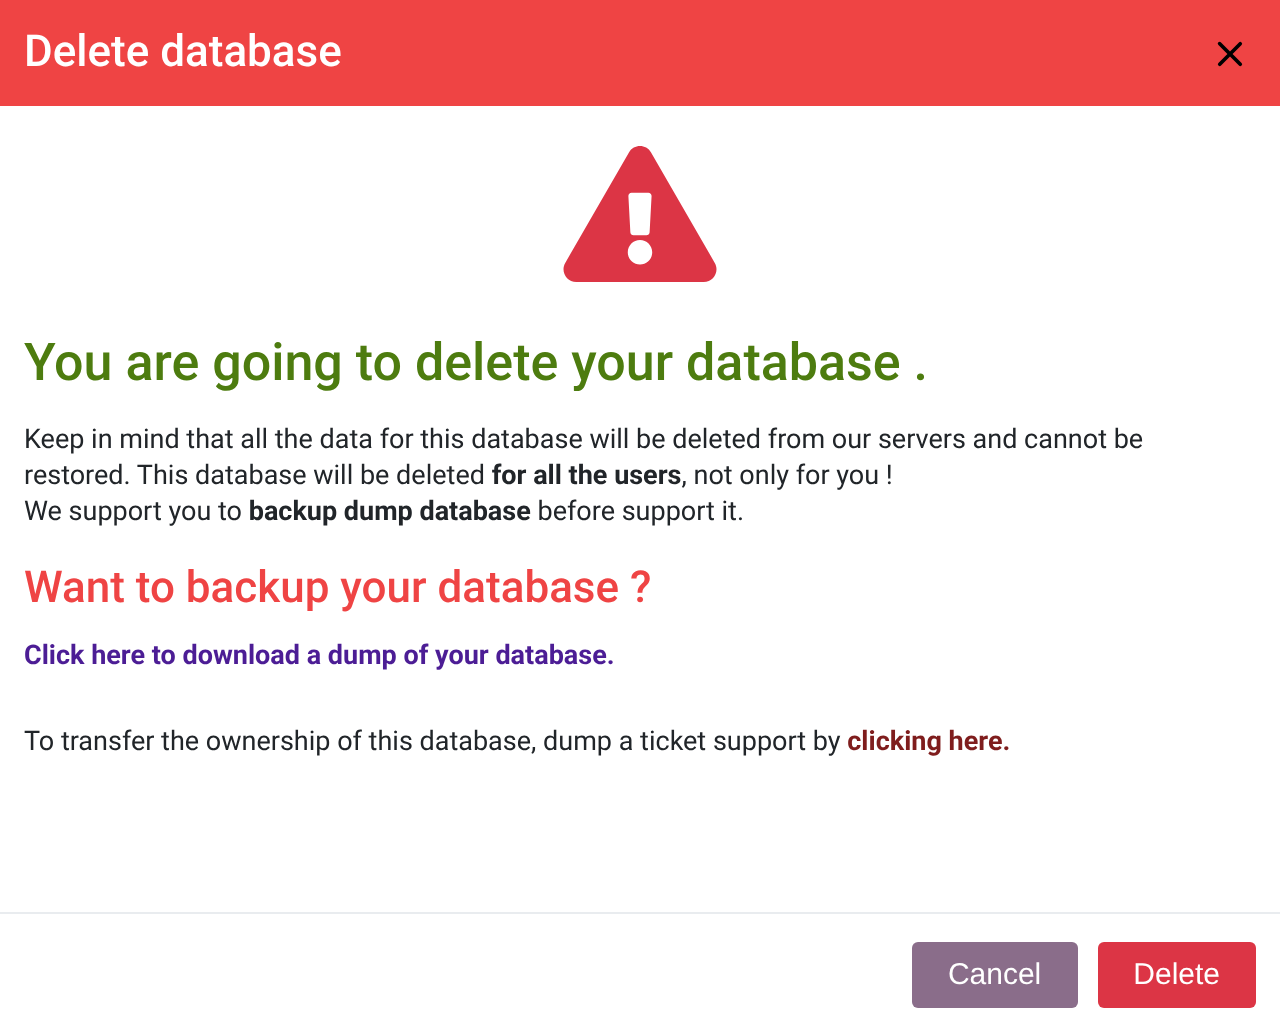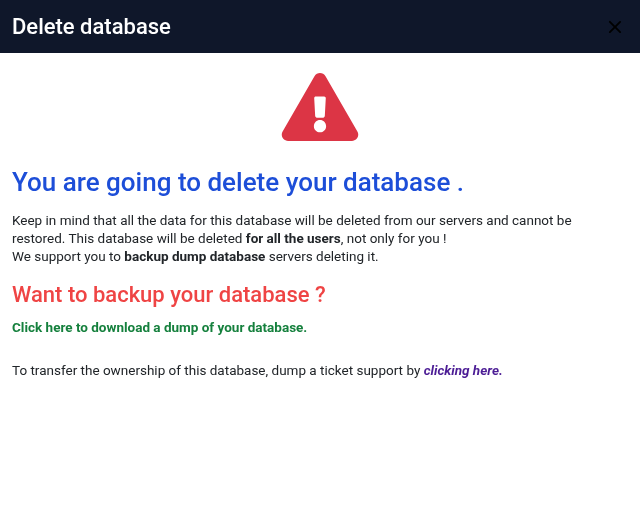--- a/index.html
+++ b/index.html
@@ -1,29 +1,29 @@
 <!DOCTYPE html>
 <html><head>
 <meta charset="utf-8">
 <style>
   * { box-sizing: border-box; margin: 0; padding: 0; }
   html, body { width: 640px; height: 518px; font-family: -apple-system, BlinkMacSystemFont, "Segoe UI", Roboto, "Helvetica Neue", Arial, sans-serif; background: #fff; color: #212529; }
   .modal { display: flex; flex-direction: column; width: 640px; height: 518px; }
-  .header { background: #0f172a; color: #fff; padding: 14px 14px 14px 12px; display: flex; align-items: center; justify-content: space-between; }
+  .header { background: #ef4444; color: #fff; padding: 14px 14px 14px 12px; display: flex; align-items: center; justify-content: space-between; }
   .header-title { font-size: 22px; font-weight: 500; }
   .close-btn { background: transparent; border: none; cursor: pointer; padding: 0; color: #000; line-height: 0; }
   .body { padding: 16px 12px; flex: 1 1 auto; overflow: auto; }
   .warn-wrap { display: flex; justify-content: center; margin: 4px 0 22px 0; }
   .warn-icon { color: #dc3545; }
-  h2.main-heading { font-size: 26px; font-weight: 500; margin-bottom: 14px; color: #1d4ed8; }
+  h2.main-heading { font-size: 26px; font-weight: 500; margin-bottom: 14px; color: #4d7c0f; }
   .para { font-size: 13.5px; line-height: 1.35; margin-bottom: 16px; color: #212529; }
   h3.sub-heading { font-size: 22px; font-weight: 500; margin-bottom: 10px; color: #ef4444; }
-  .backup-link { font-size: 13.5px; font-weight: 700; color: #15803d; text-decoration: none; display: inline-block; margin-bottom: 26px; cursor: pointer; }
+  .backup-link { font-size: 13.5px; font-weight: 700; color: #4c1d95; text-decoration: none; display: inline-block; margin-bottom: 26px; cursor: pointer; }
   .transfer-para { font-size: 13.5px; line-height: 1.4; }
-  .transfer-link { color: #4c1d95; font-weight: 700; text-decoration: none; cursor: pointer; font-style: italic; }
+  .transfer-link { color: #7f1d1d; font-weight: 700; text-decoration: none; cursor: pointer; }
   .bold { font-weight: 700; }
   .footer { border-top: 1px solid #e9ecef; padding: 14px 12px; display: flex; justify-content: flex-end; gap: 10px; }
   .btn { border: none; border-radius: 3px; padding: 8px 18px; font-size: 15px; cursor: pointer; font-weight: 500; }
   .btn-cancel { background: #8a6d8a; color: #fff; }
   .btn-delete { background: #dc3545; color: #fff; }
 </style>
 </head>
 <body>
 
 <div class="modal">
@@ -46,26 +46,30 @@
         <svg width="78" height="68" viewBox="0 0 576 512" fill="currentColor">
           <path d="M569.5 440C588 472 564.8 512 527.9 512H48.1c-36.9 0-60-40-41.6-72L246.4 24c18.5-32 64.7-32 83.2 0L569.5 440zM288 354c-25.4 0-46 20.6-46 46s20.6 46 46 46 46-20.6 46-46-20.6-46-46-46zm-43.7-165.3l7.4 136c.3 6.4 5.6 11.3 12 11.3h48.5c6.4 0 11.6-5 12-11.3l7.4-136c.4-6.9-5.1-12.7-12-12.7h-63.4c-6.9 0-12.4 5.8-11.9 12.7z"></path>
         </svg>
       </span>
     </div>
 
     <h2 class="main-heading">You are going to delete your database .</h2>
 
     <p class="para">
       <span>Keep in mind that all the data for this database will be deleted from our servers and cannot be restored. This database will be deleted </span><span class="bold">for all the users</span><span>, not only for you !</span><br>
-      <span>We support you to </span><span class="bold">backup dump database</span><span> servers deleting it.</span>
+      <span>We support you to </span><span class="bold">backup dump database</span><span> before support it.</span>
     </p>
 
     <h3 class="sub-heading">Want to backup your database ?</h3>
     <a class="backup-link">Click here to download a dump of your database.</a>
 
     <p class="transfer-para">
       <span>To transfer the ownership of this database, dump a ticket support by </span><a class="transfer-link">clicking here.</a>
     </p>
 
   </div>
 
+  <div class="footer">
+    <button class="btn btn-cancel">Cancel</button>
+    <button class="btn btn-delete">Delete</button>
+  </div>
 
 </div>
 
 </body></html>

